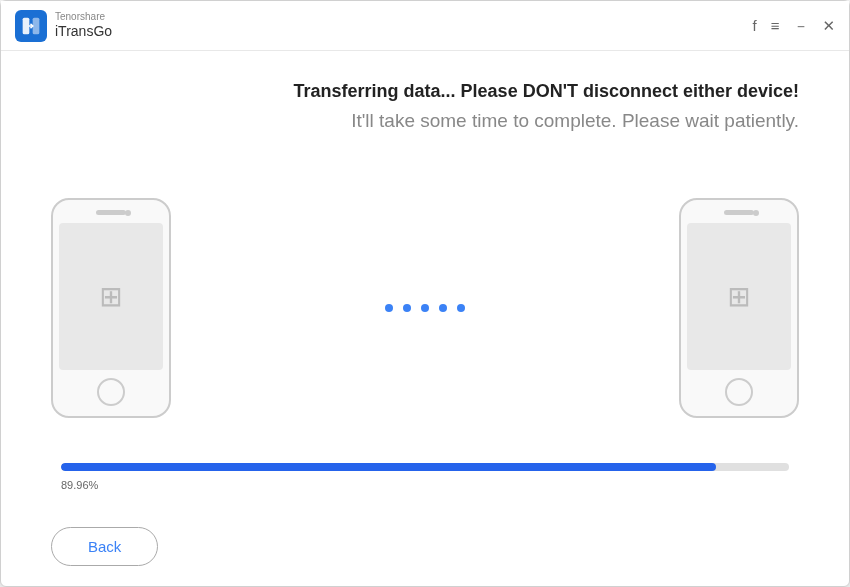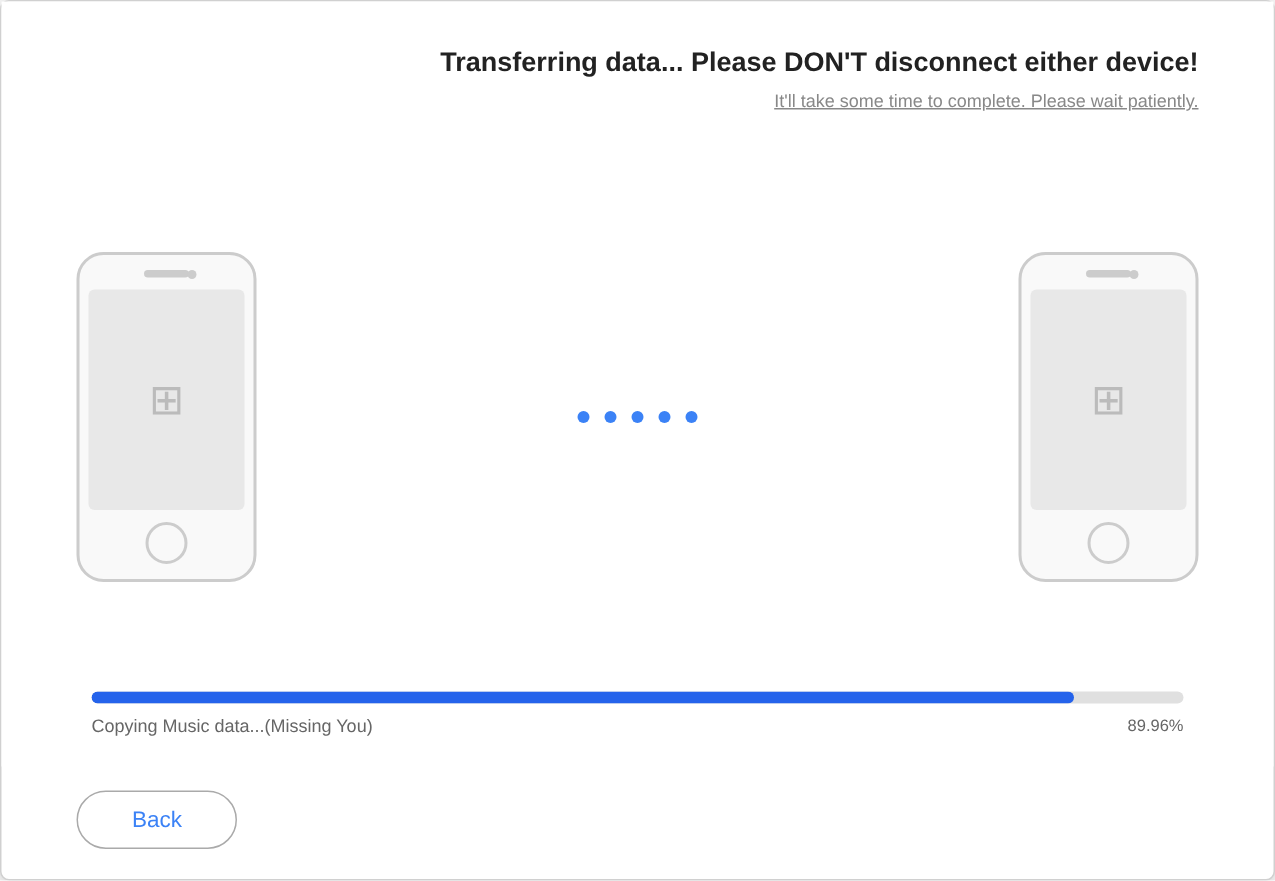--- a/index.html
+++ b/index.html
@@ -83,25 +83,24 @@
       background: #ffffff;
     }
     .heading {
       font-size: 18px;
       font-weight: 600;
       color: #222;
       text-align: center;
       margin-bottom: 8px;
     }
     .subheading {
-      font-size: 12px;
+      font-size: 19px;
       color: #888;
       text-align: center;
       margin-bottom: 30px;
-      text-decoration: underline;
     }
     
     .devices-area {
       display: flex;
       align-items: center;
       justify-content: center;
       width: 100%;
       gap: 0;
       flex: 1;
     }
@@ -233,20 +232,40 @@
       cursor: pointer;
       font-family: inherit;
       font-weight: 500;
     }
   </style>
 </head>
 <body>
 
 <div class="window">
 
+  <div class="titlebar">
+    <div class="titlebar-logo">
+      <svg viewBox="0 0 24 24" fill="none" xmlns="http://www.w3.org/2000/svg">
+        <rect x="2" y="2" width="8" height="20" rx="2" fill="white" opacity="0.9"></rect>
+        <rect x="14" y="2" width="8" height="20" rx="2" fill="white" opacity="0.5"></rect>
+        <path d="M10 12 L14 12" stroke="white" stroke-width="2" stroke-linecap="round"></path>
+        <path d="M12 10 L14 12 L12 14" stroke="white" stroke-width="2" stroke-linecap="round" stroke-linejoin="round" fill="none"></path>
+      </svg>
+    </div>
+    <div class="titlebar-text">
+      <span class="titlebar-brand">Tenorshare</span>
+      <span class="titlebar-appname">iTransGo</span>
+    </div>
+    <div class="titlebar-controls">
+      <span class="titlebar-ctrl">f</span>
+      <span class="titlebar-ctrl">≡</span>
+      <span class="titlebar-ctrl">－</span>
+      <span class="titlebar-ctrl">✕</span>
+    </div>
+  </div>
 
   <div class="main-content">
     <div class="heading">Transferring data... Please DON'T disconnect either device!</div>
     <div class="subheading">It'll take some time to complete. Please wait patiently.</div>
 
     <div class="devices-area">
 
       <div class="phone">
         <div class="phone-speaker"></div>
         <div class="phone-camera"></div>
@@ -272,21 +291,20 @@
         </div>
         <div class="phone-home"></div>
       </div>
     </div>
 
     <div class="progress-section">
       <div class="progress-bar-container">
         <div class="progress-bar-fill" style="width: 89.96%"></div>
       </div>
       <div class="progress-labels">
-        <span class="progress-status">Copying Music data...(Missing You)</span>
         <span class="progress-pct">89.96%</span>
       </div>
     </div>
   </div>
 
   <div class="bottom-bar">
     <button class="btn-back">Back</button>
   </div>
 </div>
 

